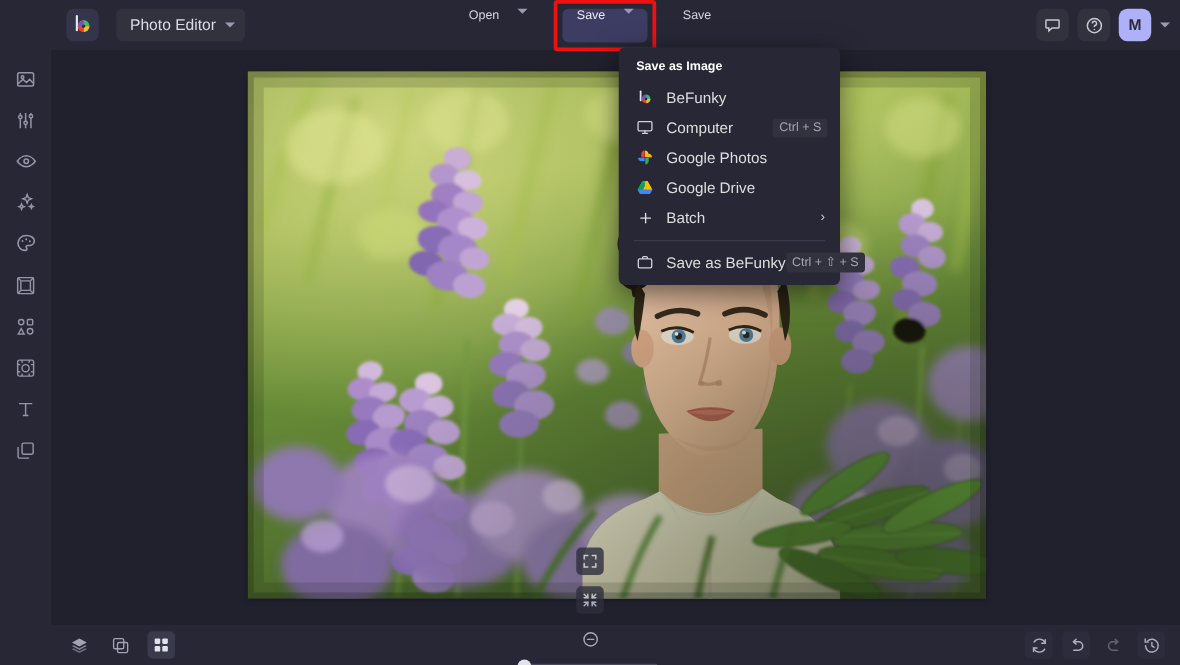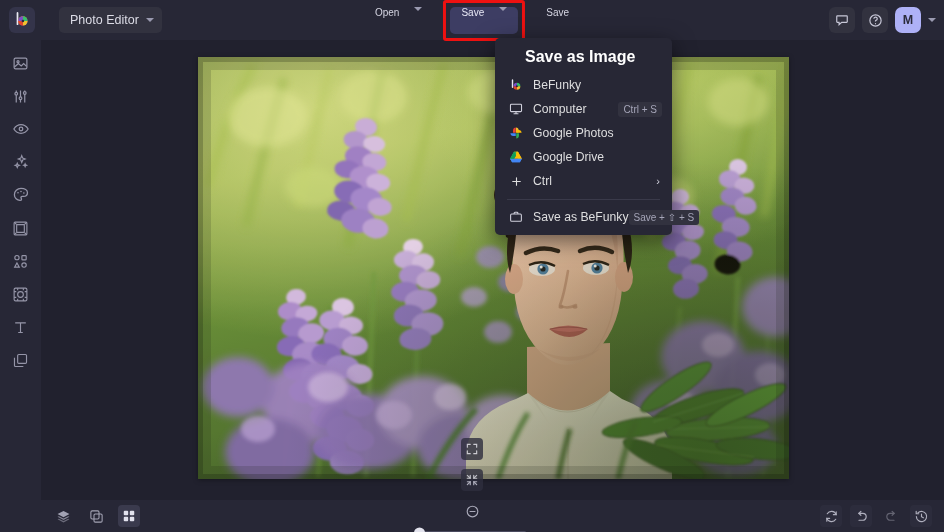--- a/index.html
+++ b/index.html
@@ -18,21 +18,21 @@
   }
 
   
   .topbar {
     position: absolute; top: 0; left: 0;
     width: 944px; height: 40px;
     background: #272736;
     display: flex; align-items: center;
     z-index: 40;
   }
-  .topbar-left { display: flex; align-items: flex-end; gap: 24px; padding-left: 9px; }
+  .topbar-left { display: flex; align-items: flex-end; gap: 14px; padding-left: 9px; margin-left: 44px; }
   .logo-btn {
     width: 26px; height: 26px; border-radius: 6px;
     background: #34344a;
     display: flex; align-items: center; justify-content: center;
     cursor: pointer;
   }
   .logo-mark { width: 18px; height: 18px; display:block; }
   .app-select {
     height: 26px; padding: 0 8px 0 11px;
     background: #32323f; border-radius: 5px;
@@ -164,23 +164,22 @@
     position: absolute;
     left: 495px; top: 38px;
     width: 177px;
     background: #272735;
     border-radius: 5px;
     box-shadow: 0 6px 22px rgba(0,0,0,.55);
     padding: 6px 0 6px 0;
     z-index: 60;
   }
   .menu-title {
-    color: #ffffff; font-size: 16px; font-weight: bold;
+    color: #ffffff; font-size: 10px; font-weight: bold;
     padding: 4px 14px 7px 14px;
-    margin-left: 16px;
   }
   .menu-item {
     height: 24px;
     display: flex; align-items: center;
     padding: 0 10px 0 12px;
     cursor: pointer;
     color: #dededf; font-size: 12.2px;
   }
   .mi-ico {
     width: 18px; height: 16px;
@@ -861,31 +860,31 @@
       </span>
       <span class="mi-label">Google Drive</span>
     </div>
 
     <div class="menu-item">
       <span class="mi-ico">
         <svg width="13" height="13" viewBox="0 0 24 24" fill="none" stroke="#dededf" stroke-width="2" stroke-linecap="round">
           <path d="M12 5v14M5 12h14"></path>
         </svg>
       </span>
-      <span class="mi-label">Ctrl</span>
+      <span class="mi-label">Batch</span>
       <span class="mi-arrow">›</span>
     </div>
 
     <div class="menu-sep"></div>
 
     <div class="menu-item">
       <span class="mi-ico">
         <svg width="14" height="14" viewBox="0 0 24 24" fill="none" stroke="#d2d2de" stroke-width="1.8">
           <rect x="2.8" y="7" width="18.4" height="12.4" rx="1.8"></rect>
           <path d="M8.8 7V5.3a1.4 1.4 0 0 1 1.4-1.4h3.6a1.4 1.4 0 0 1 1.4 1.4V7"></path>
         </svg>
       </span>
       <span class="mi-label">Save as BeFunky</span>
-      <span class="mi-kbd">Save + ⇧ + S</span>
+      <span class="mi-kbd">Ctrl + ⇧ + S</span>
     </div>
   </div>
 
 </div>
 
 </body></html>

